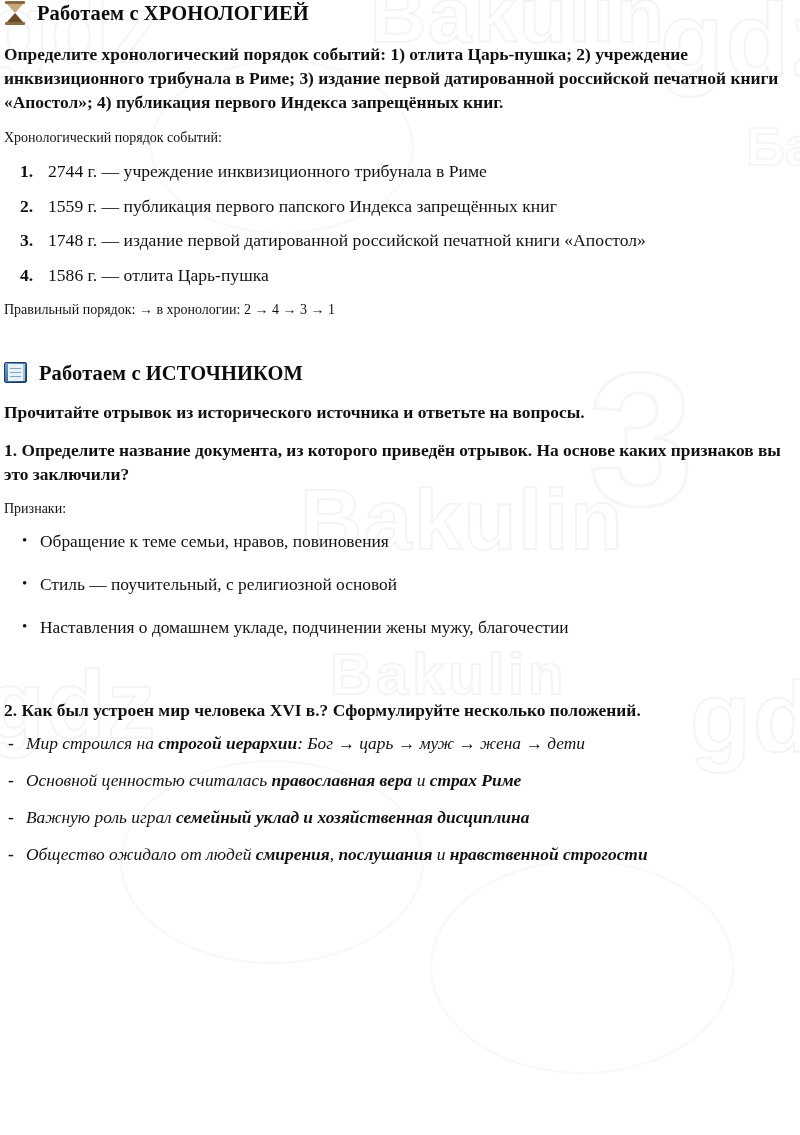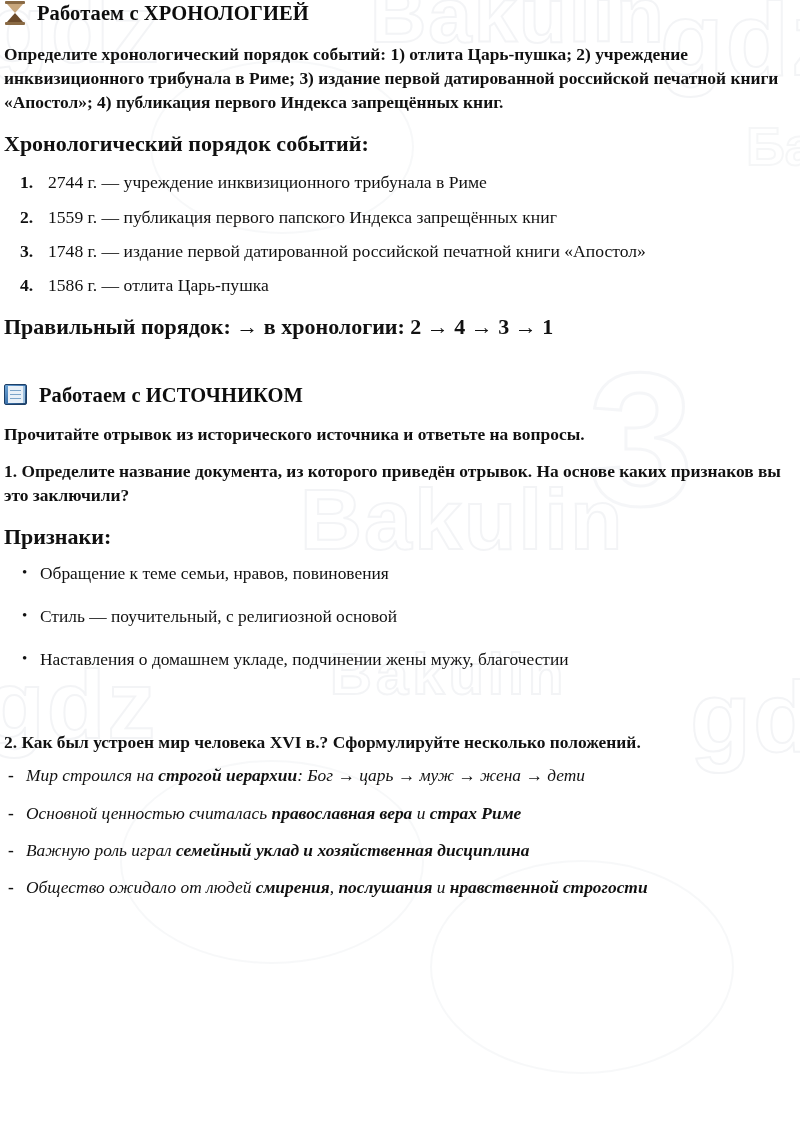--- a/index.html
+++ b/index.html
@@ -162,22 +162,22 @@
     font-weight: 700;
     font-size: 17.4px;
     line-height: 1.39;
     margin: 13px 0 0 0;
     color: #111;
   }
   p.lead {
     margin-top: 16px;
   }
   .label {
-    font-weight: 700;
-    font-size: 22px;
+    font-weight: 400;
+    font-size: 14px;
     margin: 14px 0 0 0;
     line-height: 1.35;
   }
 
   ol.chrono {
     list-style: none;
     margin: 13px 0 0 0;
     padding: 0;
   }
   ol.chrono > li {

